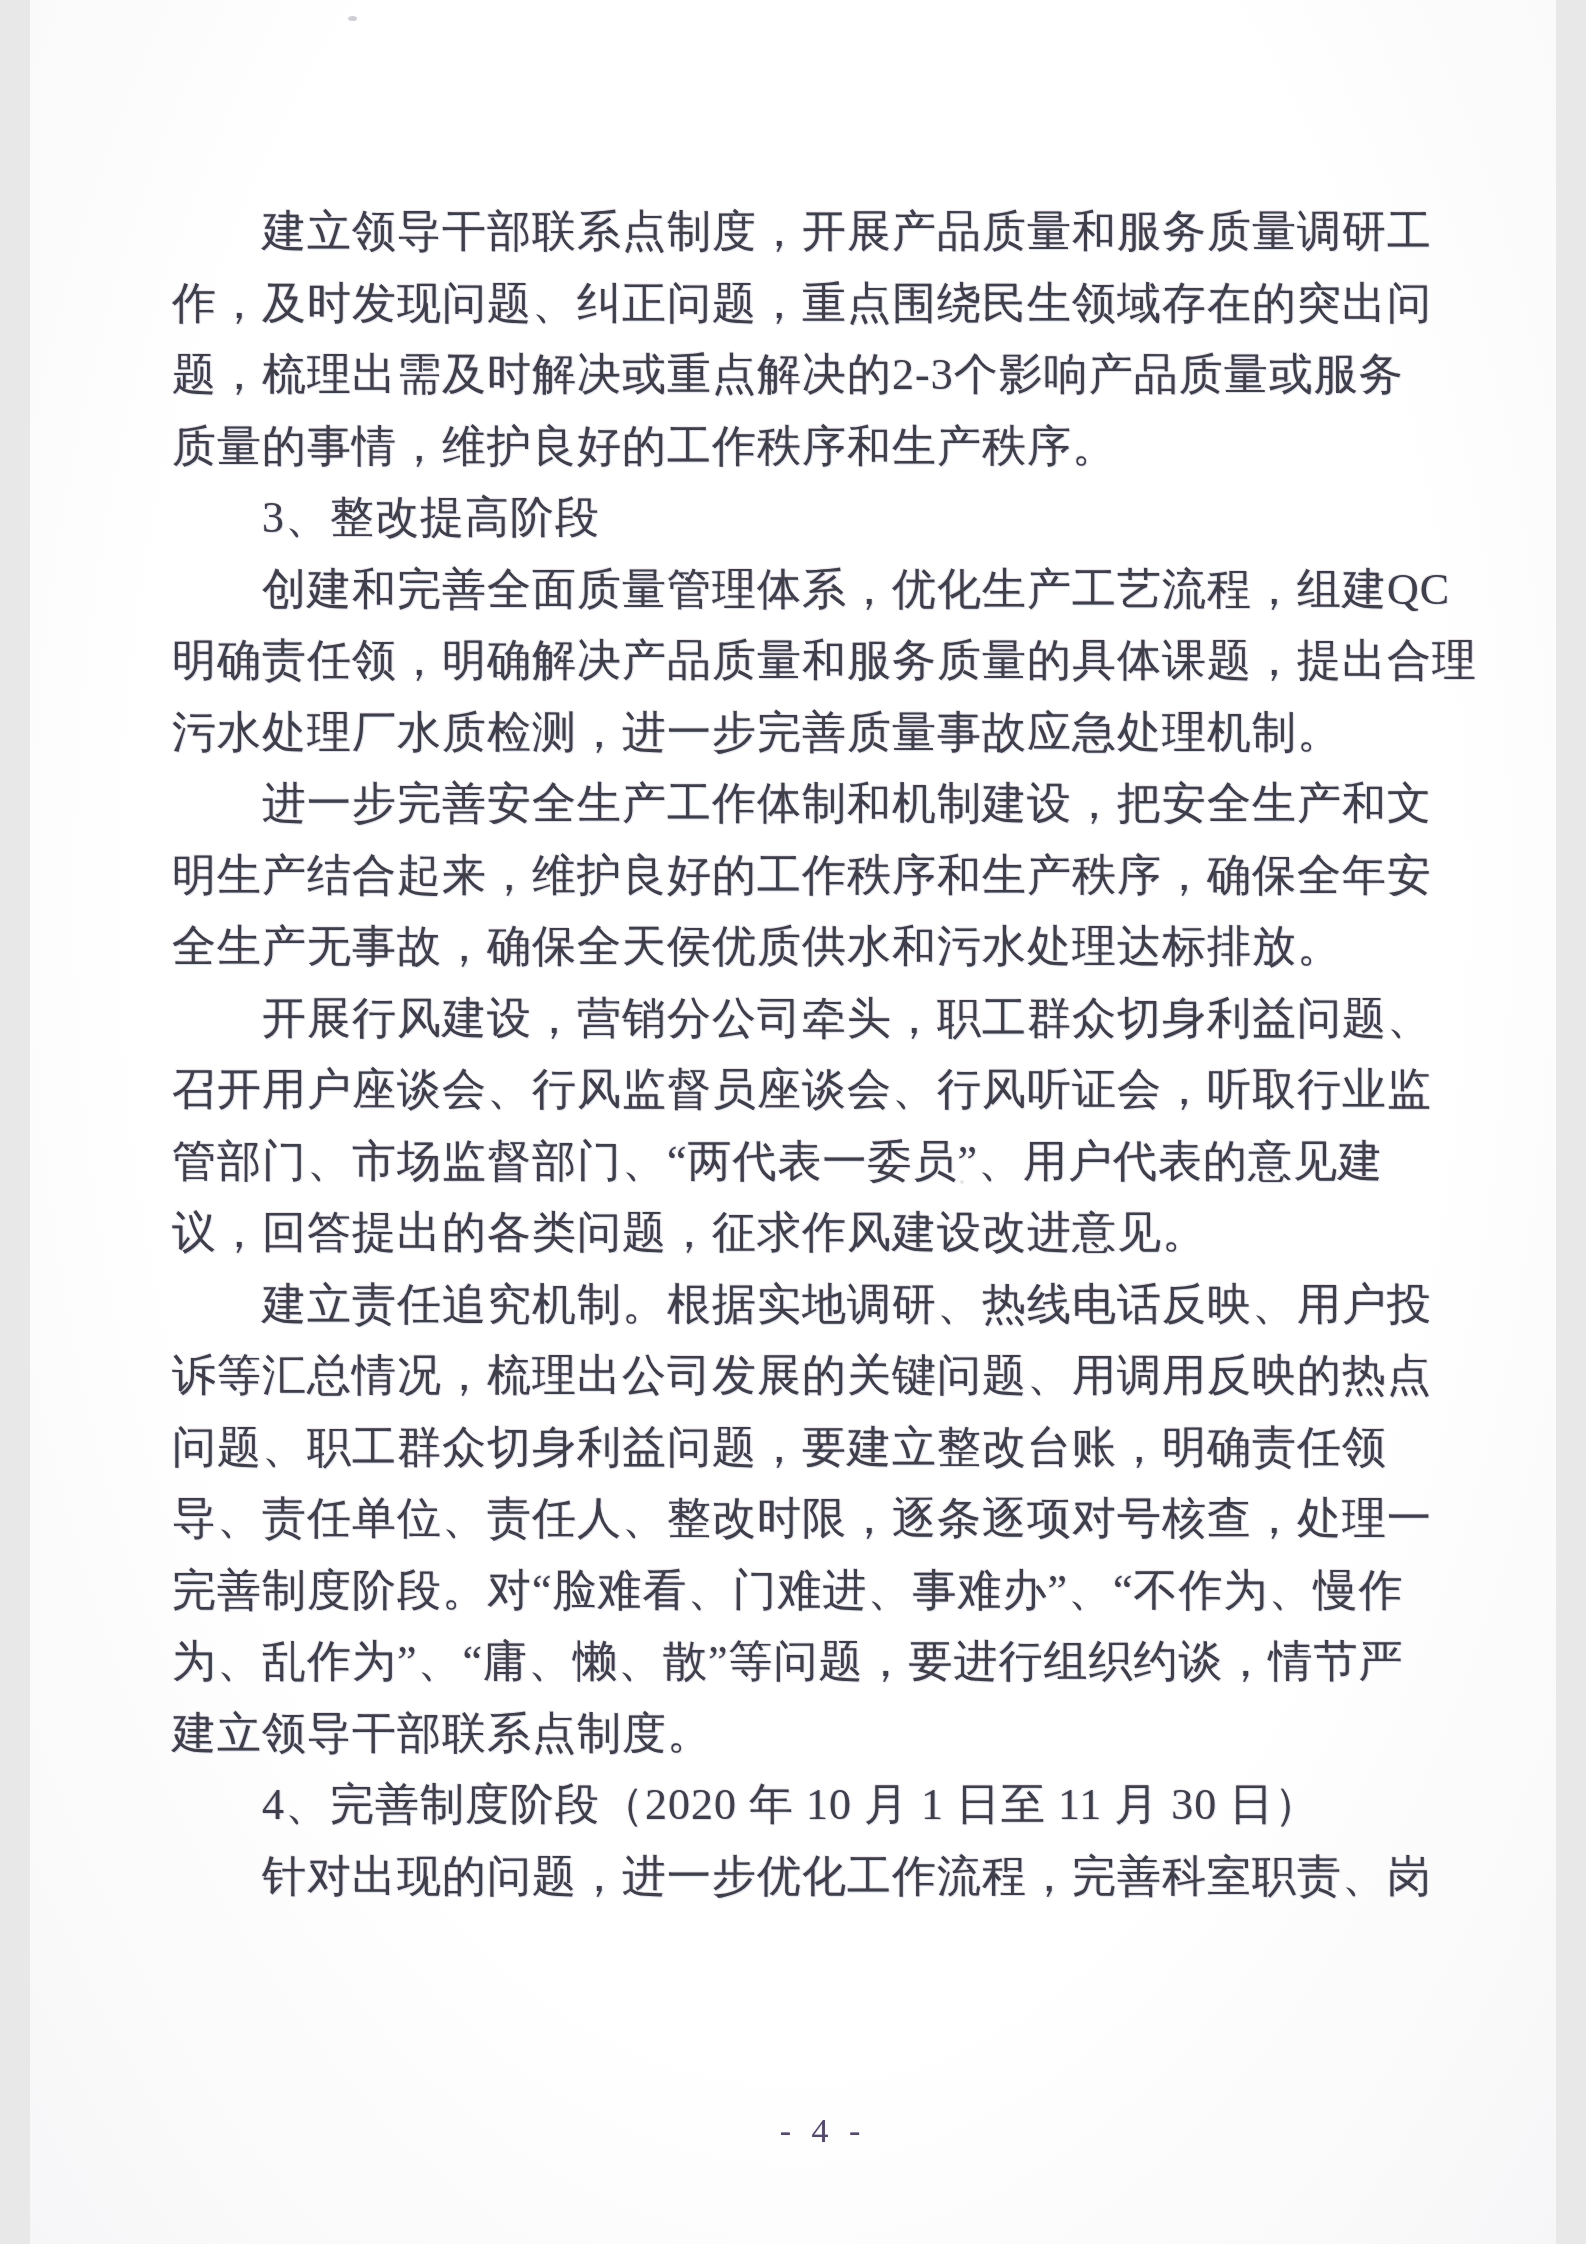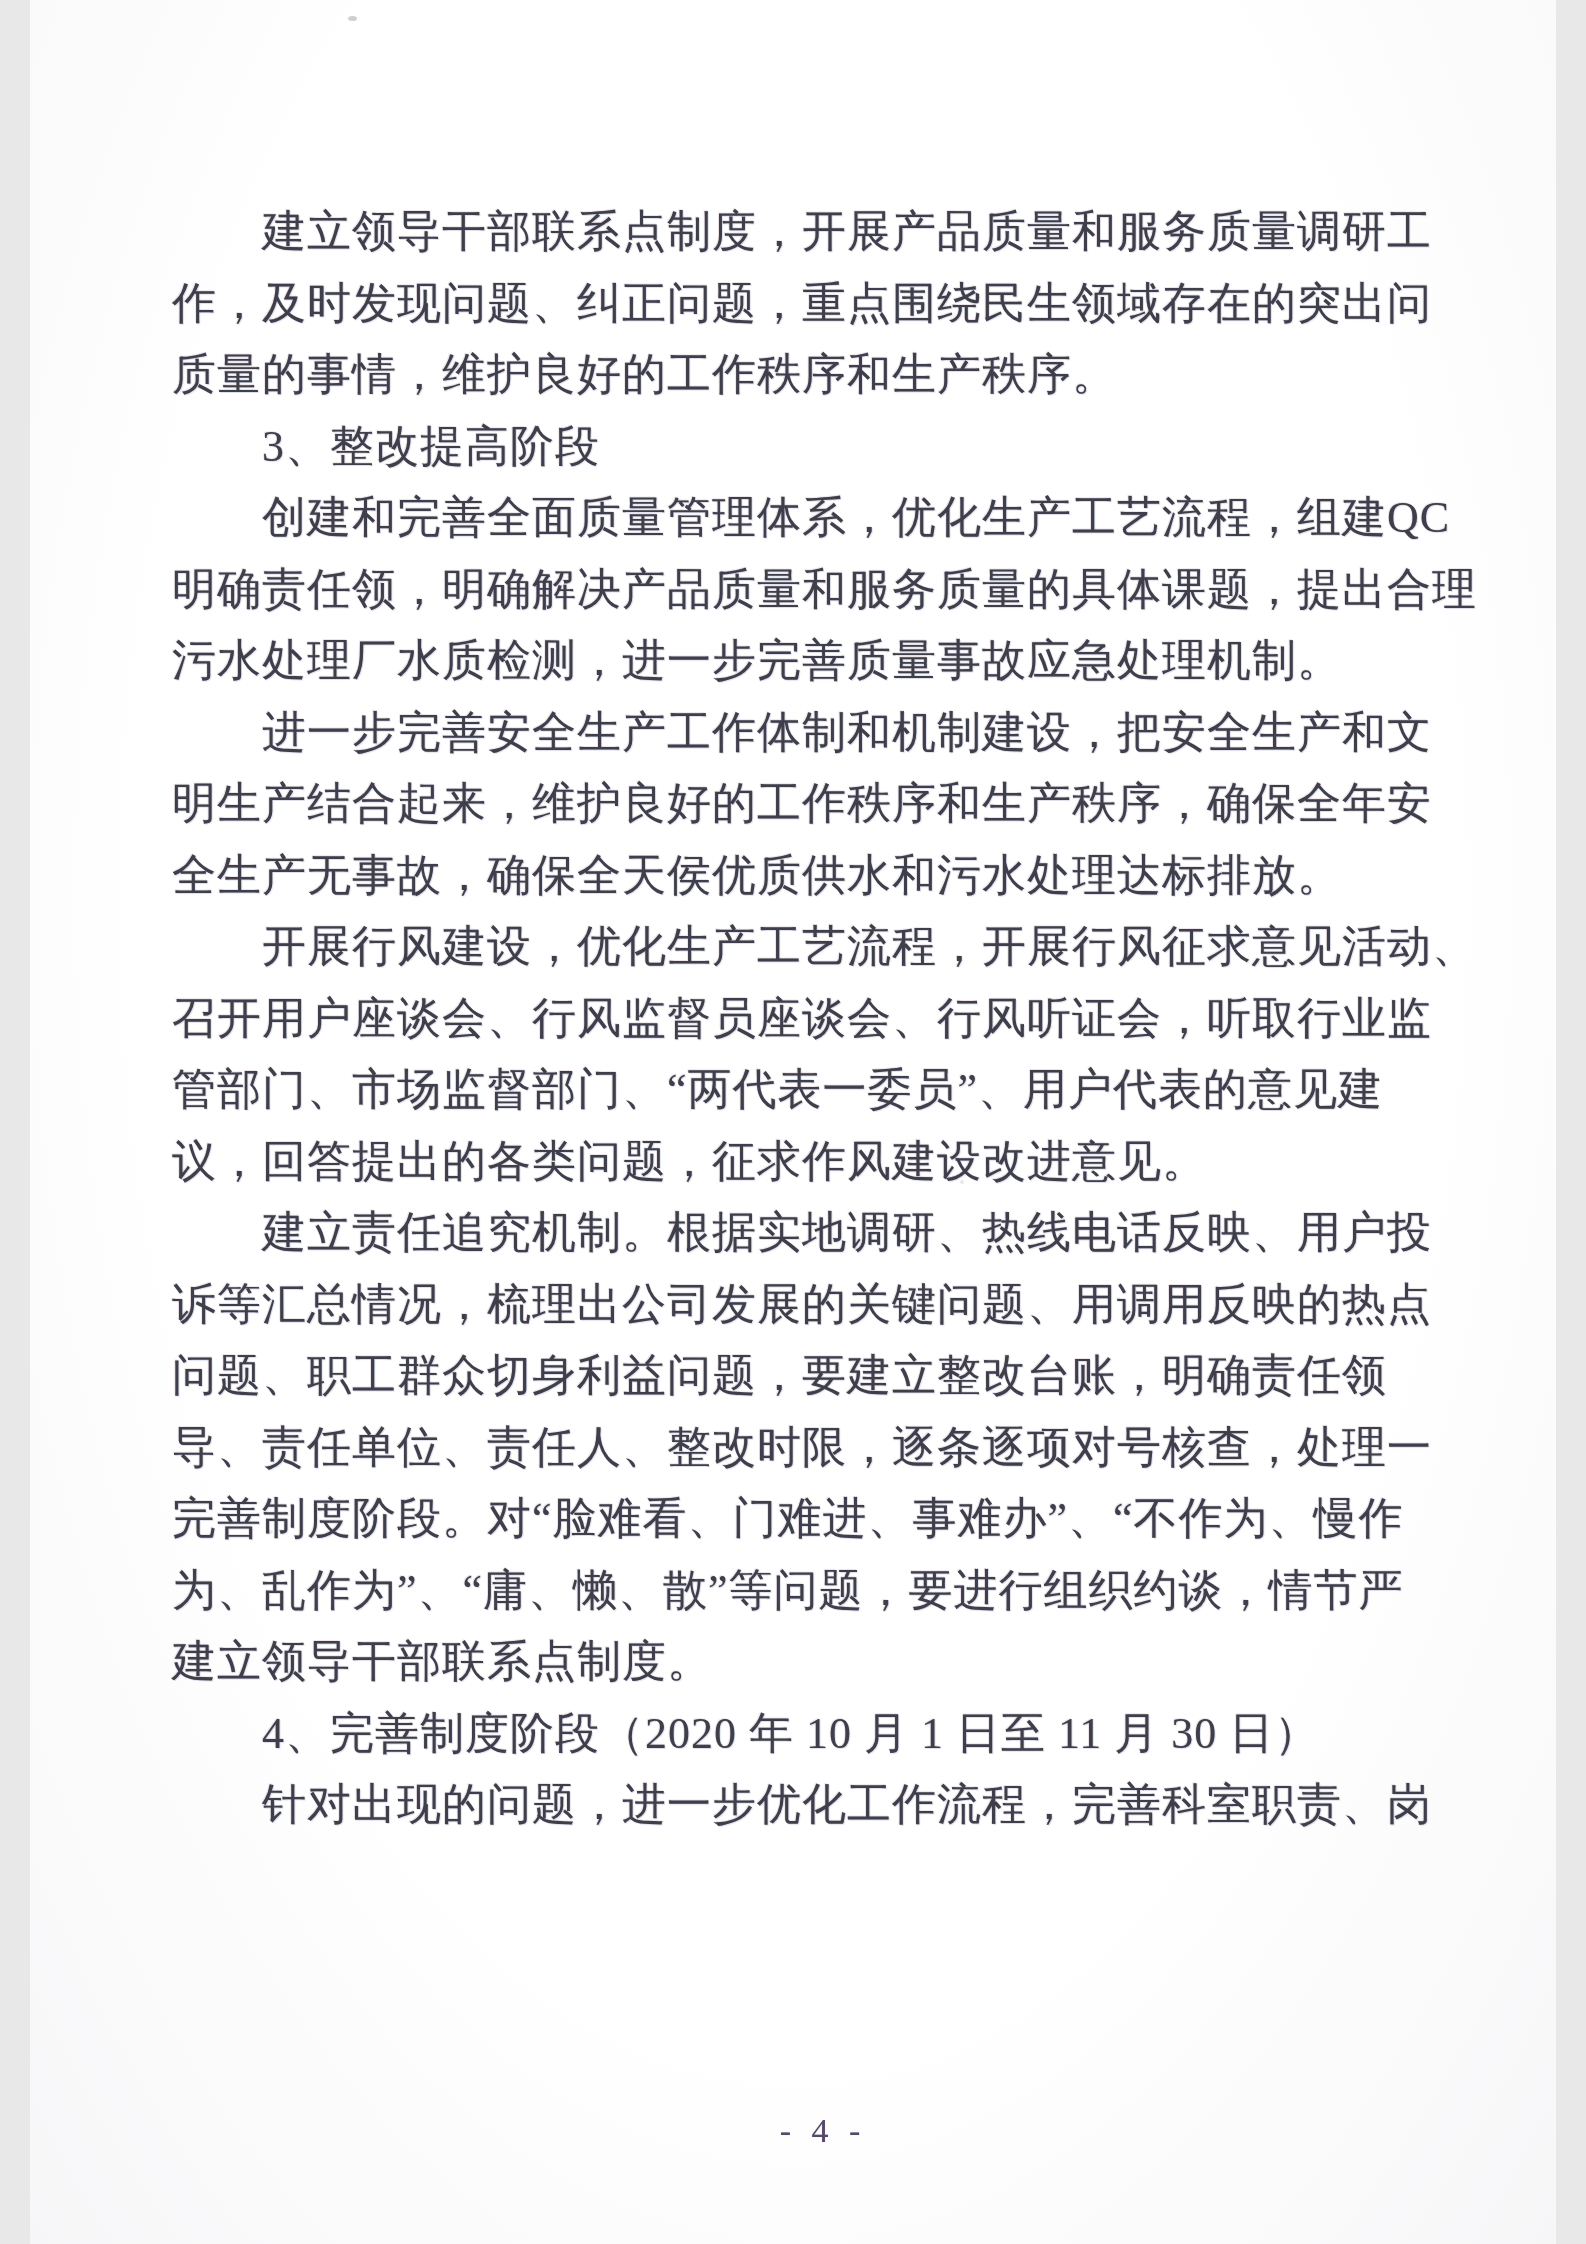--- a/index.html
+++ b/index.html
@@ -72,29 +72,30 @@
 <body>
 
 <div class="page">
   <span class="speck speck-1"></span>
   <span class="speck speck-2"></span>
   <span class="speck speck-3"></span>
 
   <div class="doc-body">
       <div class="line indent">建立领导干部联系点制度，开展产品质量和服务质量调研工</div>
       <div class="line">作，及时发现问题、纠正问题，重点围绕民生领域存在的突出问</div>
+      <div class="line">题，梳理出需及时解决或重点解决的2-3个影响产品质量或服务</div>
       <div class="line">质量的事情，维护良好的工作秩序和生产秩序。</div>
       <div class="line indent">3、整改提高阶段</div>
       <div class="line indent">创建和完善全面质量管理体系，优化生产工艺流程，组建QC</div>
       <div class="line">明确责任领，明确解决产品质量和服务质量的具体课题，提出合理</div>
       <div class="line">污水处理厂水质检测，进一步完善质量事故应急处理机制。</div>
       <div class="line indent">进一步完善安全生产工作体制和机制建设，把安全生产和文</div>
       <div class="line">明生产结合起来，维护良好的工作秩序和生产秩序，确保全年安</div>
       <div class="line">全生产无事故，确保全天侯优质供水和污水处理达标排放。</div>
-      <div class="line indent">开展行风建设，优化生产工艺流程，开展行风征求意见活动、</div>
+      <div class="line indent">开展行风建设，营销分公司牵头，职工群众切身利益问题、</div>
       <div class="line">召开用户座谈会、行风监督员座谈会、行风听证会，听取行业监</div>
       <div class="line">管部门、市场监督部门、“两代表一委员”、用户代表的意见建</div>
       <div class="line">议，回答提出的各类问题，征求作风建设改进意见。</div>
       <div class="line indent">建立责任追究机制。根据实地调研、热线电话反映、用户投</div>
       <div class="line">诉等汇总情况，梳理出公司发展的关键问题、用调用反映的热点</div>
       <div class="line">问题、职工群众切身利益问题，要建立整改台账，明确责任领</div>
       <div class="line">导、责任单位、责任人、整改时限，逐条逐项对号核查，处理一</div>
       <div class="line">完善制度阶段。对“脸难看、门难进、事难办”、“不作为、慢作</div>
       <div class="line">为、乱作为”、“庸、懒、散”等问题，要进行组织约谈，情节严</div>
       <div class="line">建立领导干部联系点制度。</div>

